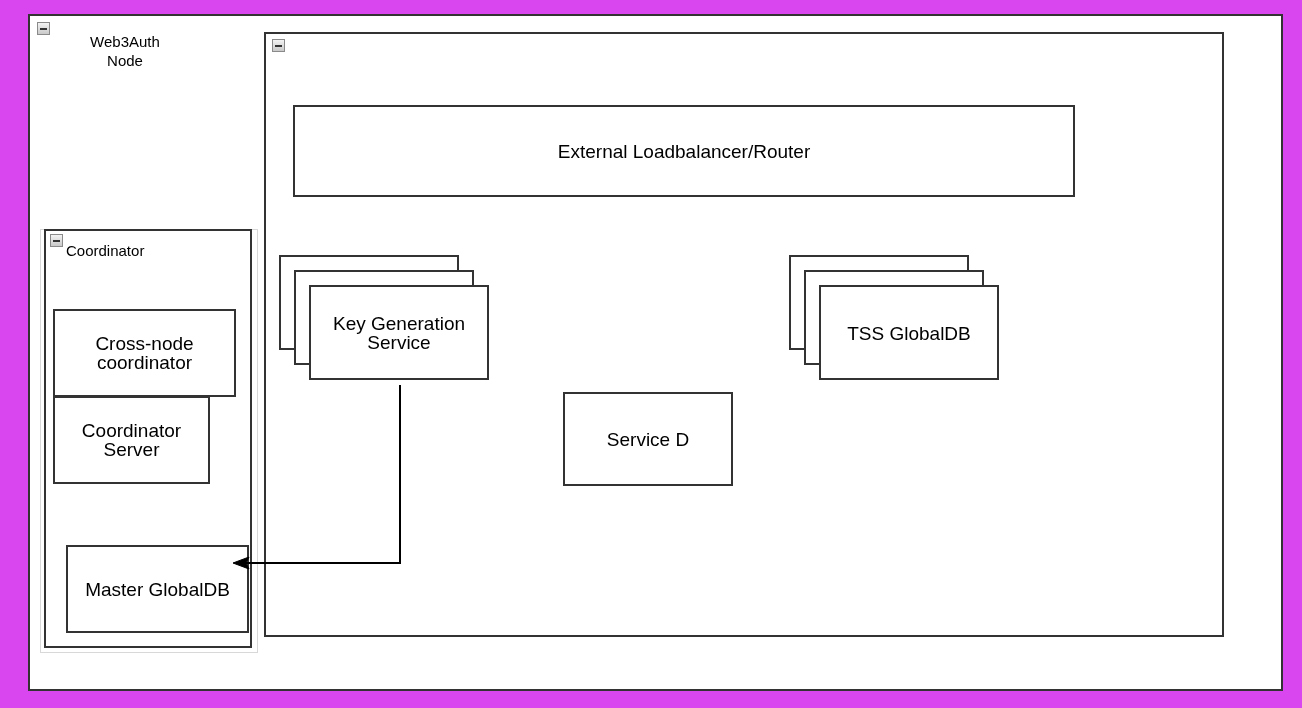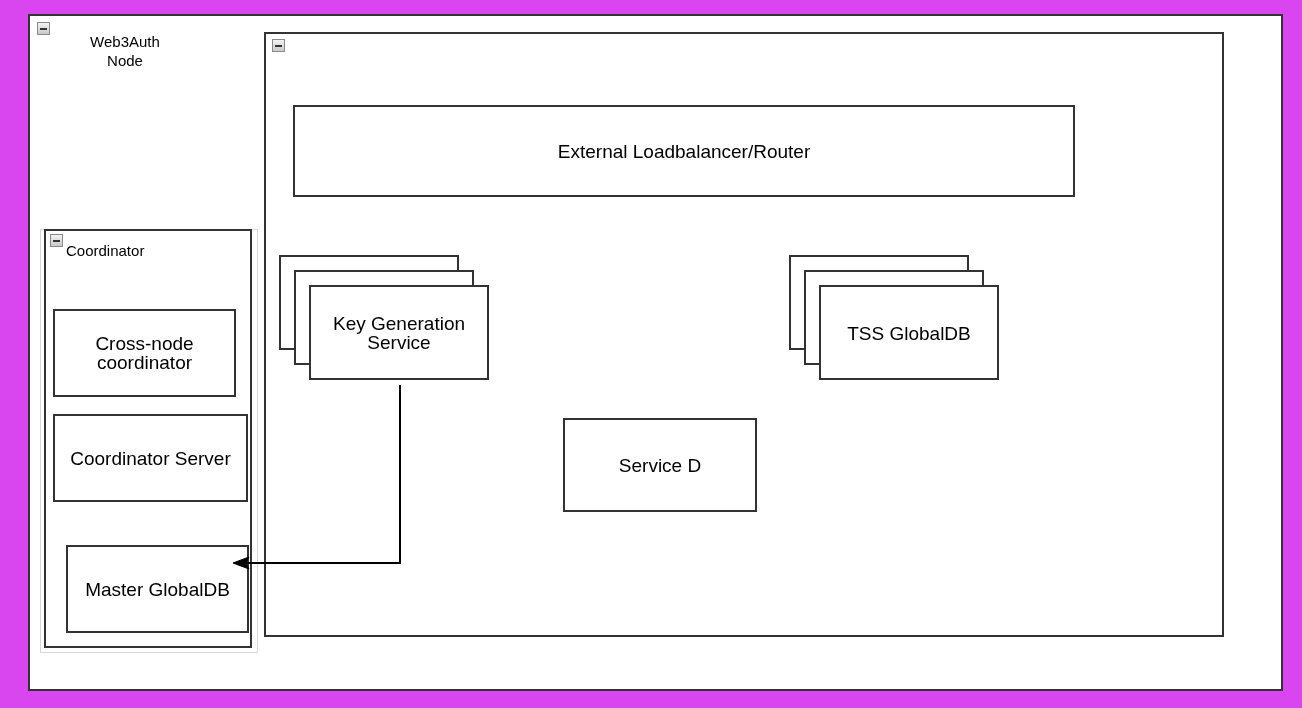--- a/index.html
+++ b/index.html
@@ -129,21 +129,21 @@
   <div class="container-box" id="coordinator-box" style="left:44px; top:229px; width:208px; height:419px;">
   </div>
   <div class="collapse-icon" style="left:50px; top:234px;"></div>
   <div class="hdr-label" style="left:66px; top:241px; width:130px; text-align:left;">Coordinator</div>
 
   <div class="box" style="left:53px; top:289px; width:183px; height:88px;margin-top:20px;">
     <div class="box-label">Cross-node
 coordinator</div>
   </div>
 
-  <div class="box" style="left:53px; top:414px; width:195px; height:88px;">
+  <div class="box" style="left:53px; top:396px; width:157px; height:88px;">
     <div class="box-label">Coordinator Server</div>
   </div>
 
   <div class="box" style="left:53px; top:545px; width:183px; height:88px;margin-left:13px;">
     <div class="box-label">Master GlobalDB</div>
   </div>
 
   <div class="stack" style="left:279px; top:255px; width:215px; height:130px;padding-left:24px;">
     <div class="card c1"></div>
     <div class="card c2"></div>
@@ -155,21 +155,21 @@
 
 
   <div class="stack" style="left:789px; top:255px; width:215px; height:130px;">
     <div class="card c1"></div>
     <div class="card c2"></div>
     <div class="card c3">
       <div class="box-label">TSS GlobalDB</div>
     </div>
   </div>
 
-  <div class="box" style="left:563px; top:418px; width:194px; height:94px;">
+  <div class="box" style="left:563px; top:392px; width:170px; height:94px;">
     <div class="box-label">Service D</div>
   </div>
 
 
   <svg id="connectors" viewBox="0 0 1302 708">
     <g>
       <path d="M 400 385 L 400 563 L 243 563" fill="none" stroke="#000000" stroke-width="2"></path>
       <polygon points="233,563 249,557 246,563 249,569" fill="#000000" stroke="#000000" stroke-width="1"></polygon>
     </g>
   </svg>

